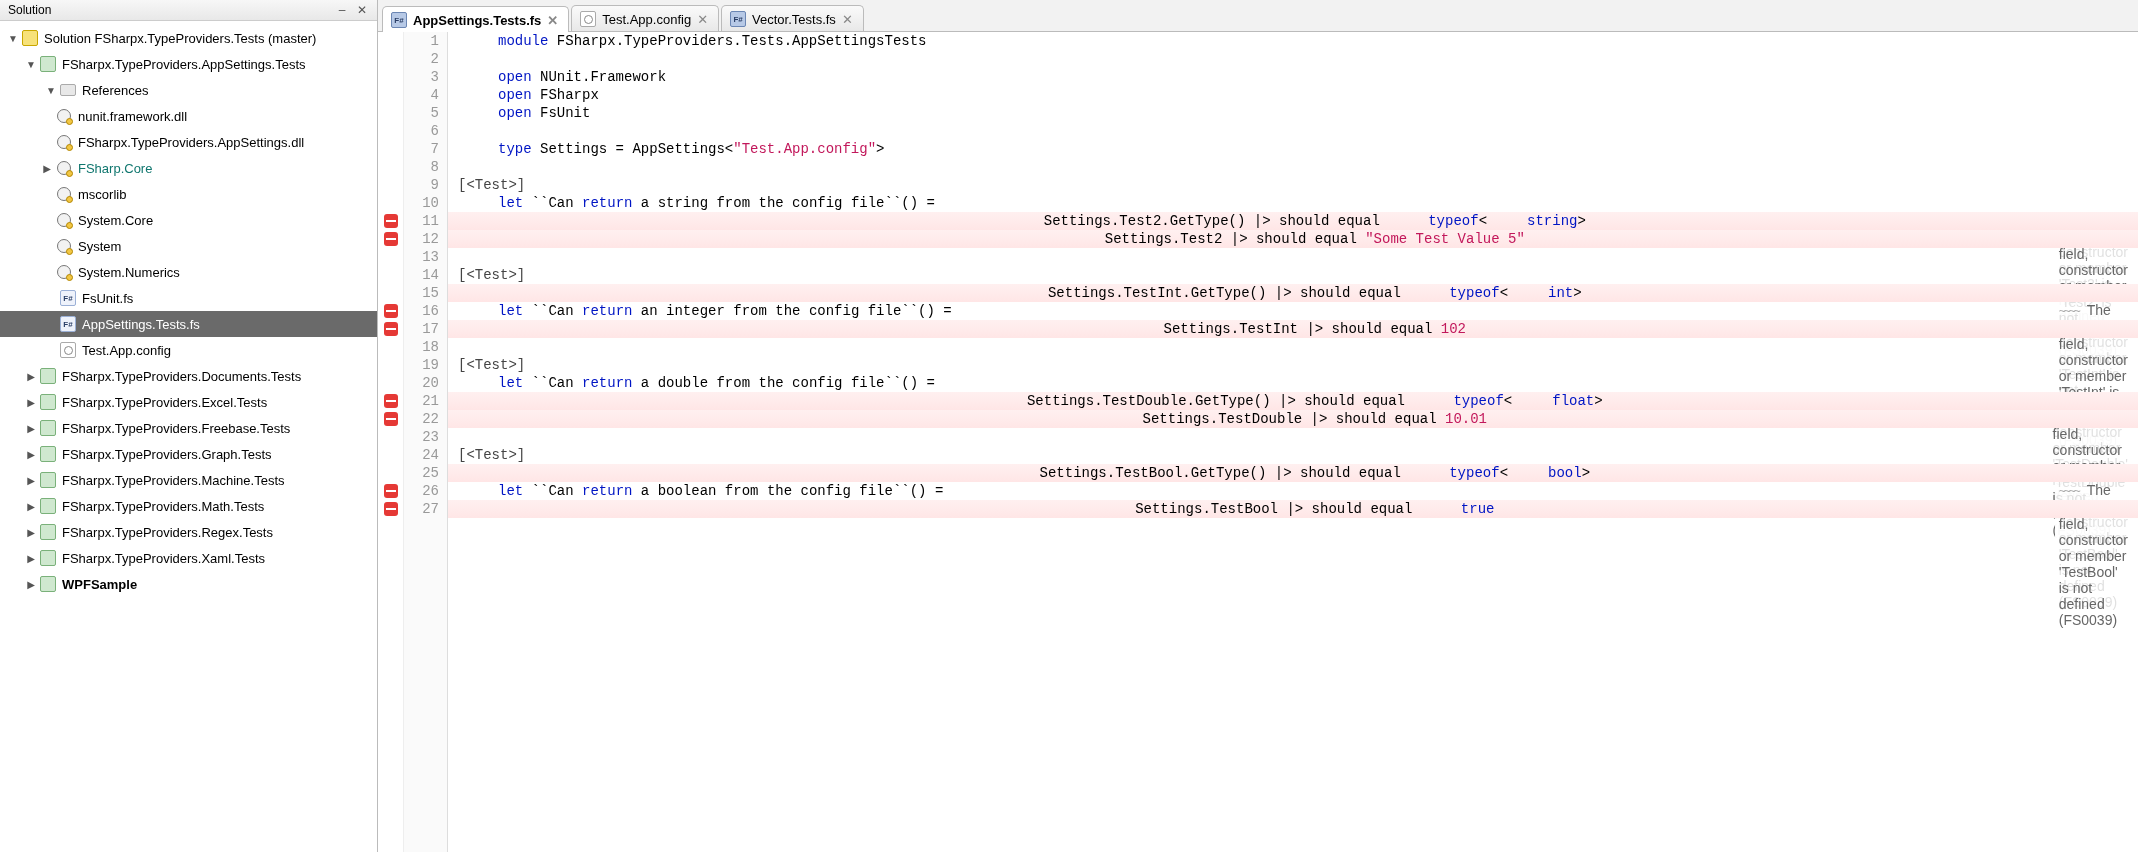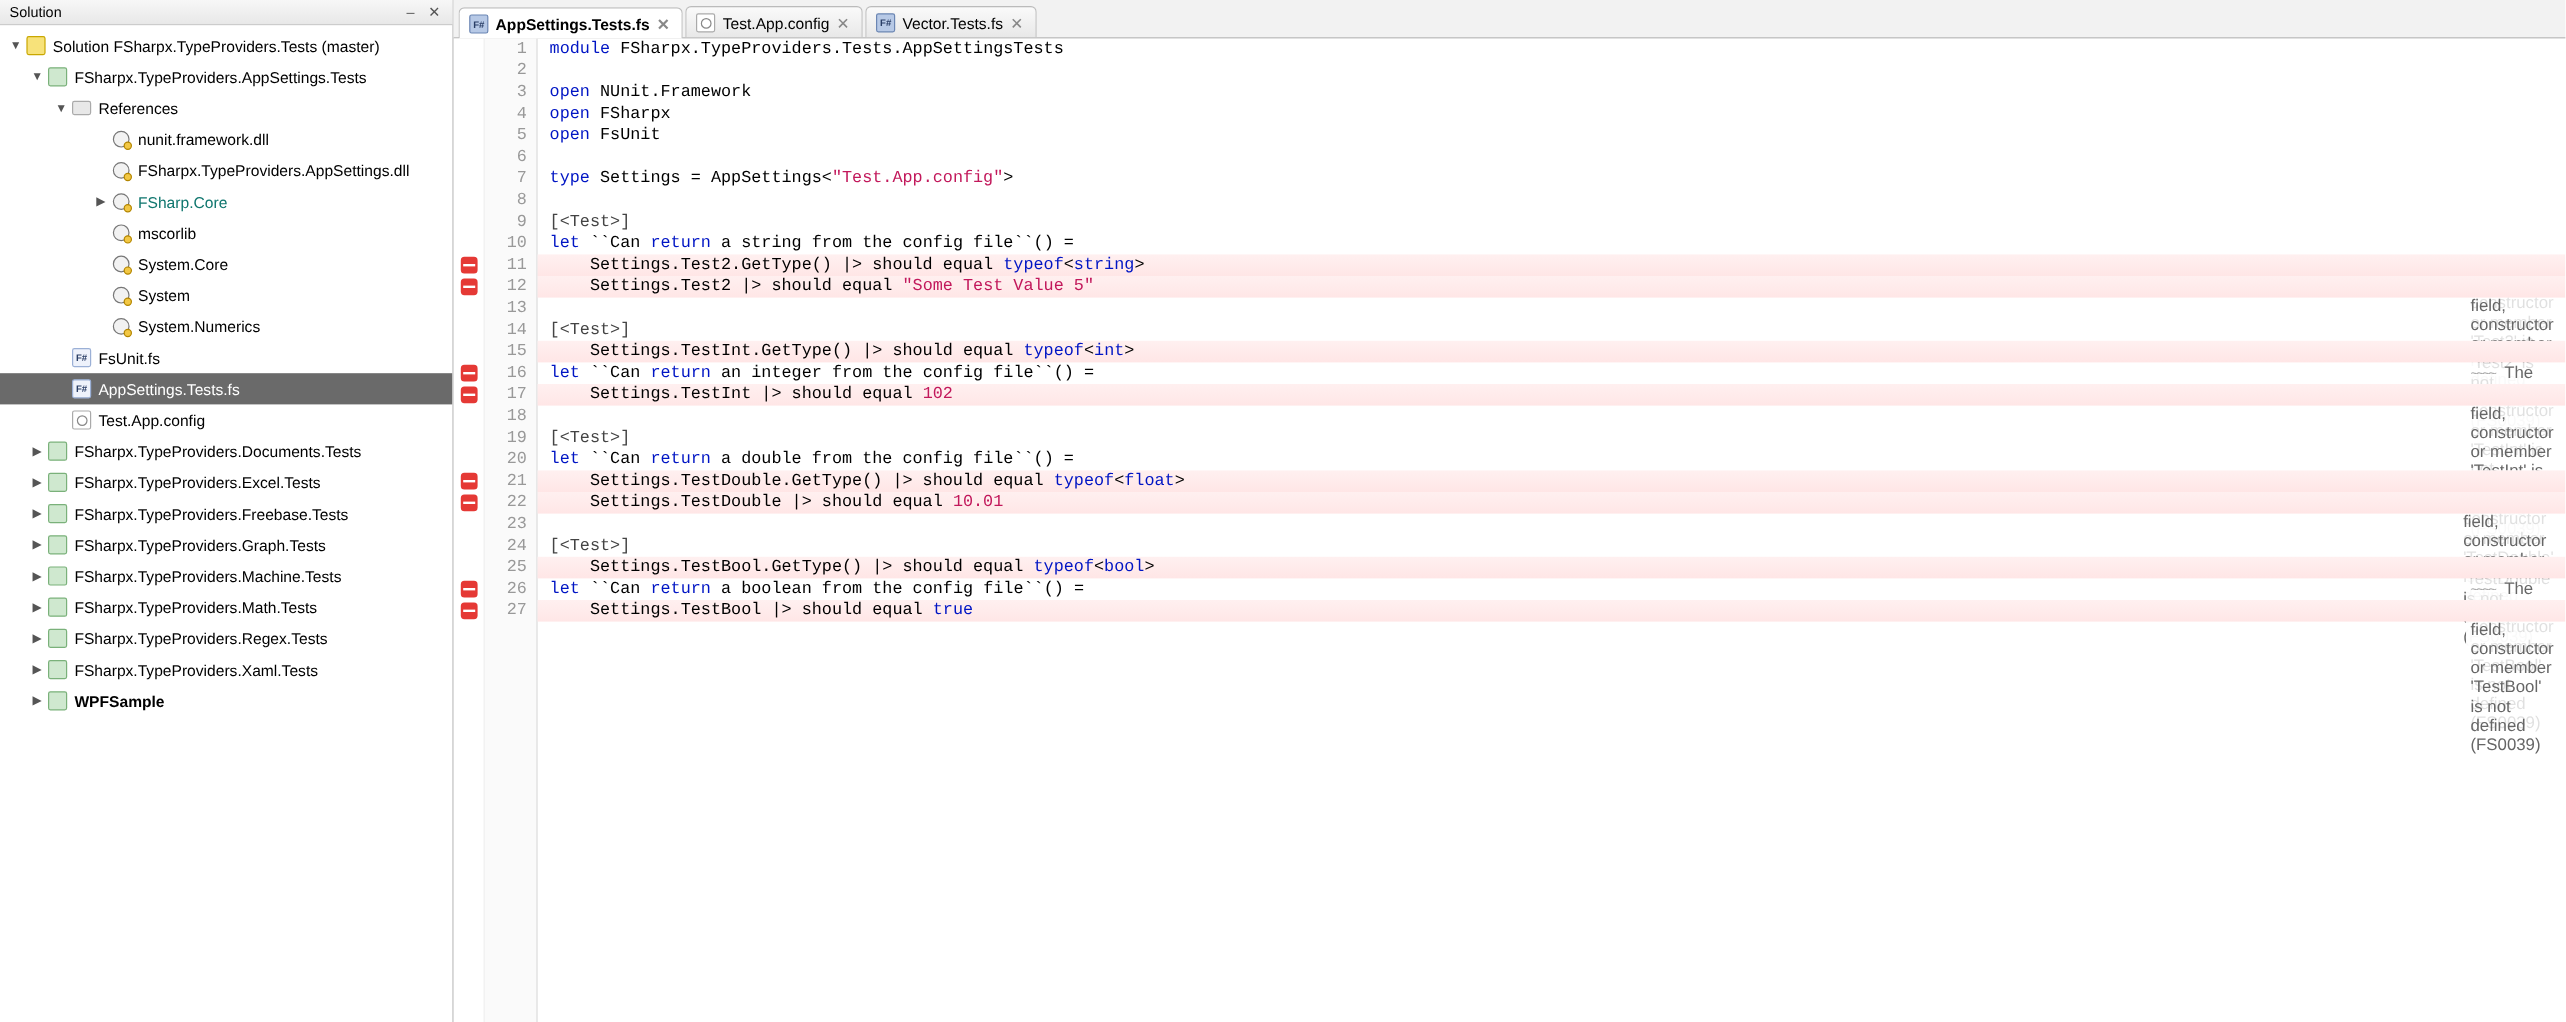--- a/index.html
+++ b/index.html
@@ -12,40 +12,40 @@
   .tree { flex:1; overflow:auto; padding:4px 0; }
   .tree-row { display:flex; align-items:center; height:26px; padding-left:4px; white-space:nowrap; }
   .tree-row .expander { width:14px; text-align:center; color:#555; font-size:10px; }
   .tree-row .icon { width:20px; height:18px; display:flex; align-items:center; justify-content:center; margin-right:4px; }
   .tree-row.selected { background:#6a6a6a; color:#fff; }
   .tree-row.bold .label { font-weight:bold; }
   .tree-row .label.error { color:#0f766e; }
   .indent-0 { padding-left:6px; }
   .indent-1 { padding-left:24px; }
   .indent-2 { padding-left:44px; }
-  .indent-3 { padding-left:77px; }
+  .indent-3 { padding-left:40px; }
 
   .editor-area { flex:1; display:flex; flex-direction:column; }
   .tabbar { display:flex; align-items:flex-end; height:32px; background:#f2f2f2; border-bottom:1px solid #bbb; padding-left:4px; gap:0; }
   .tab { display:flex; align-items:center; gap:6px; padding:5px 10px 4px 8px; border:1px solid #bbb; border-bottom:none; border-top-left-radius:5px; border-top-right-radius:5px; background:linear-gradient(#fafafa,#e8e8e8); margin-right:2px; font-size:13px; }
   .tab.active { background:#fff; position:relative; top:1px; font-weight:bold; }
   .tab .closex { color:#888; font-size:13px; }
   .tab .tabicon { width:16px; height:16px; display:flex; align-items:center; justify-content:center; }
 
   .code-scroll { flex:1; display:flex; overflow:auto; position:relative; font-family: Menlo, Consolas, "Courier New", monospace; font-size:14px; }
   .err-gutter { width:26px; background:#fff; border-right:1px solid #eee; }
   .gutter { width:44px; background:#fafafa; text-align:right; color:#999; padding-right:8px; border-right:1px solid #ddd; }
   .code { flex:1; position:relative; }
   .codeline { height:18px; line-height:18px; padding-left:10px; white-space:pre; position:relative; }
   .gutline { height:18px; line-height:18px; }
   .errline { height:18px; display:flex; align-items:center; justify-content:center; }
   .err-marker { width:14px; height:14px; background:#e53935; border-radius:3px; position:relative; }
   .err-marker::before { content:""; position:absolute; left:2px; right:2px; top:6px; height:2px; background:#fff; }
-  .hl-error-line { background:linear-gradient(#fff0f0,#ffe6e6); }
-  .tok-kw { color:#0015c4; }
+  .hl-error-line { background:linear-gradient(#fff0f0,#ffe6e6);text-align:center; }
+  .tok-kw { color:#0015c4;margin-left:40px; }
   .tok-str { color:#c2185b; }
   .tok-num { color:#c2185b;font-family:Liberation Mono, monospace; }
   .tok-attr { color:#444; }
   .tok-ident { color:#0015c4; }
 
   .err-overlay { position:absolute; right:0; top:0; pointer-events:none; }
   .err-msg { position:absolute; right:6px; color:#666; font-family:"Lucida Grande",Arial,sans-serif; font-size:14px; background:rgba(255,255,255,0.8); padding:0 4px; }
   .err-msg .zig { color:#aaa; margin-right:8px; font-size:12px; letter-spacing:-2px; }
 
   

